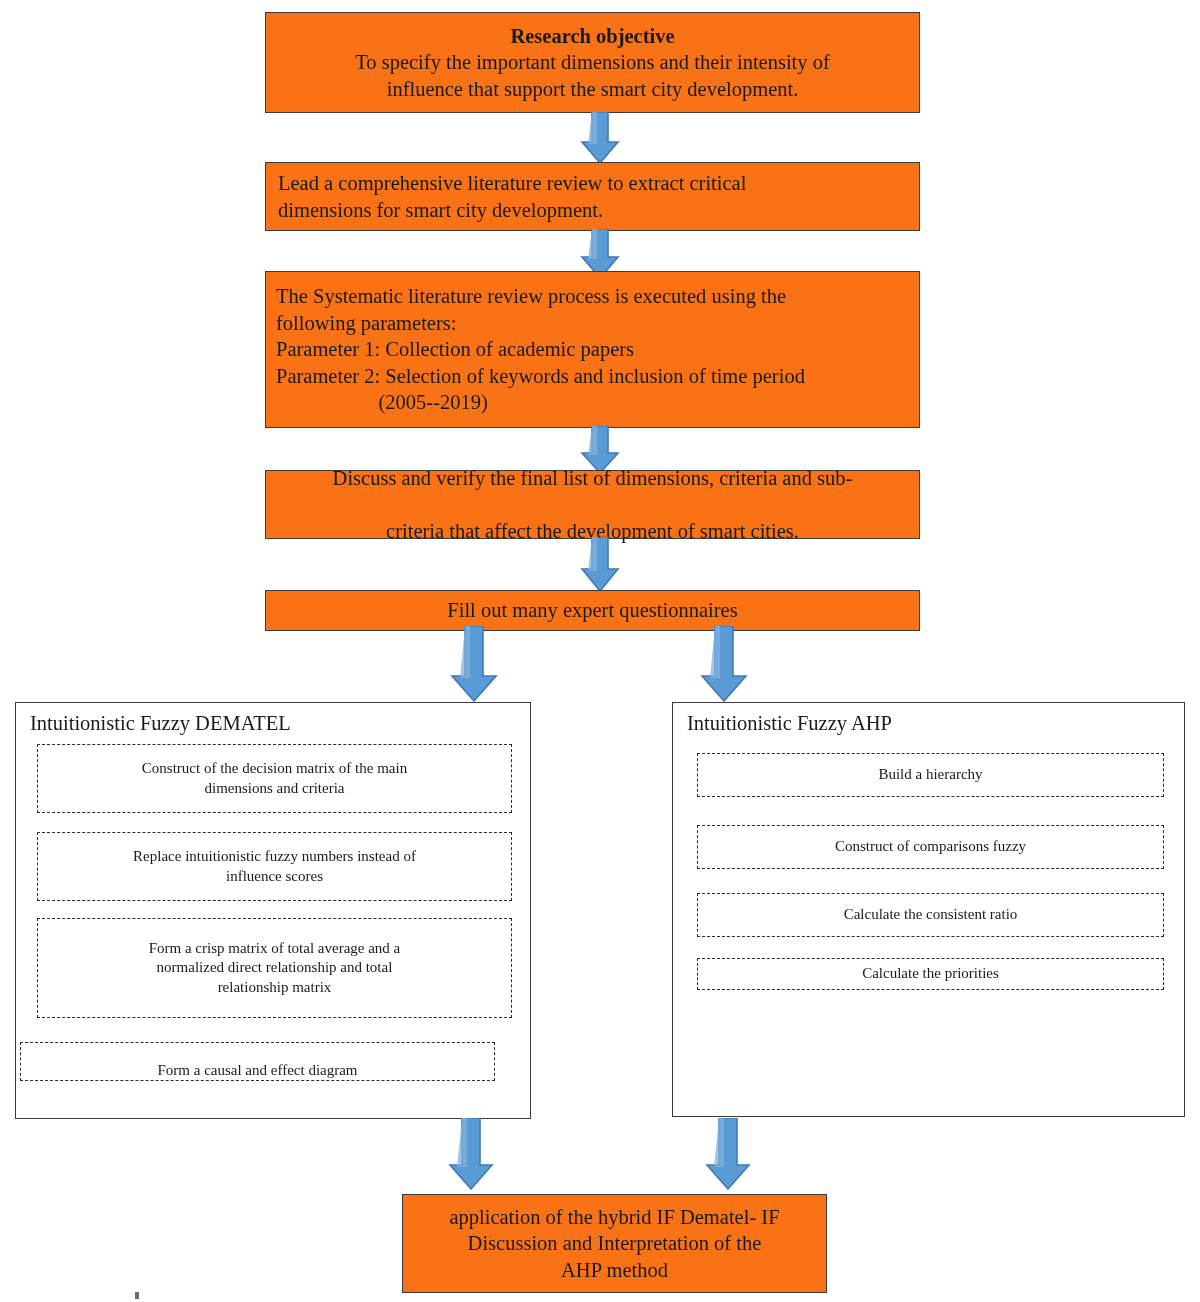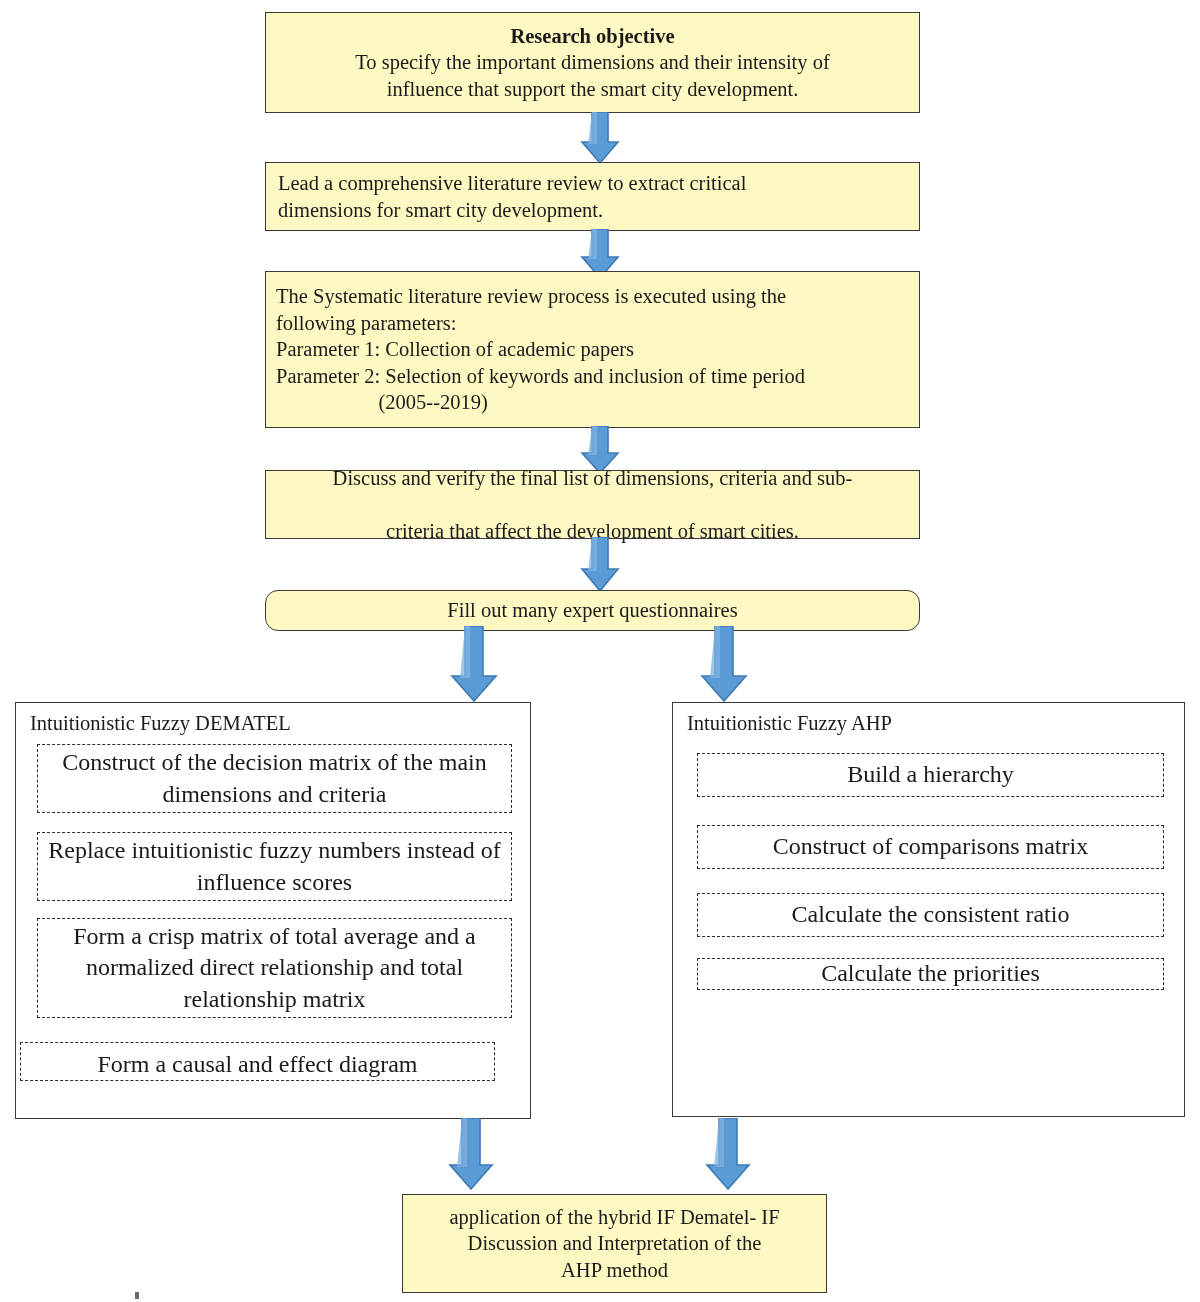--- a/index.html
+++ b/index.html
@@ -12,21 +12,21 @@
     position:relative;
     width:1200px;
     height:1302px;
     background:#ffffff;
     overflow:hidden;
   }
   .box{
     position:absolute;
     box-sizing:border-box;
     border:1.6px solid #3a3a3a;
-    background:#fef9c3;
+    background:#f97316;
     display:flex;
     flex-direction:column;
     justify-content:center;
     padding:4px 10px;
   }
   .box .line{
     display:block;
     white-space:pre;
     line-height:1.30;
     font-size:20.5px;
@@ -55,21 +55,21 @@
     display:flex;
     flex-direction:column;
     justify-content:center;
     align-items:center;
   }
   .dbox .line{
     display:block;
     text-align:center;
     white-space:pre;
     line-height:1.30;
-    font-size:24px;
+    font-size:15px;
   }
   .arrow{
     position:absolute;
     display:block;
   }
   .speck{
     position:absolute;
     width:4px;height:7px;
     background:#6b6b6b;
   }
@@ -116,21 +116,21 @@
   <div class="box center" style="left:265px; top:470px; width:655px; height:69px;gap:26px;">
     <span class="line">Discuss and verify the final list of dimensions, criteria and sub-</span>
     <span class="line">criteria that affect the development of smart cities.</span>
   </div>
 
   <svg class="arrow" style="left:580px; top:537px;" width="40" height="55" viewBox="0 0 40 55">
     <polygon points="12,0 28,0 28,32 38,32 20,54 2,32 12,32" fill="#5B9BD5" stroke="#3E7BB6" stroke-width="1.6"></polygon>
     <polygon points="12,0 17,0 17,34 8,34" fill="#7FB3E0" opacity="0.75"></polygon>
   </svg>
 
-  <div class="box center" style="left:265px; top:590px; width:655px; height:41px;border-radius:13px;">
+  <div class="box center" style="left:265px; top:590px; width:655px; height:41px;">
     <span class="line">Fill out many expert questionnaires</span>
   </div>
 
   <svg class="arrow" style="left:450px; top:626px;" width="48" height="76" viewBox="0 0 48 76">
     <polygon points="15,0 33,0 33,50 46,50 24,75 2,50 15,50" fill="#5B9BD5" stroke="#3E7BB6" stroke-width="1.6"></polygon>
     <polygon points="15,0 20,0 20,52 10,52" fill="#7FB3E0" opacity="0.75"></polygon>
   </svg>
 
   <svg class="arrow" style="left:700px; top:626px;" width="48" height="76" viewBox="0 0 48 76">
     <polygon points="15,0 33,0 33,50 46,50 24,75 2,50 15,50" fill="#5B9BD5" stroke="#3E7BB6" stroke-width="1.6"></polygon>
@@ -162,21 +162,21 @@
   </div>
 
   <div class="panel" style="left:672px; top:702px; width:513px; height:415px;">
     <span class="panel-title" style="left:14px; top:8px;">Intuitionistic Fuzzy AHP</span>
 
     <div class="dbox" style="left:24px; top:50px; width:467px; height:44px;">
       <span class="line">Build a hierarchy</span>
     </div>
 
     <div class="dbox" style="left:24px; top:122px; width:467px; height:44px;">
-      <span class="line">Construct of comparisons matrix</span>
+      <span class="line">Construct of comparisons fuzzy</span>
     </div>
 
     <div class="dbox" style="left:24px; top:190px; width:467px; height:44px;">
       <span class="line">Calculate the consistent ratio</span>
     </div>
 
     <div class="dbox" style="left:24px; top:255px; width:467px; height:32px;">
       <span class="line">Calculate the priorities</span>
     </div>
   </div>

